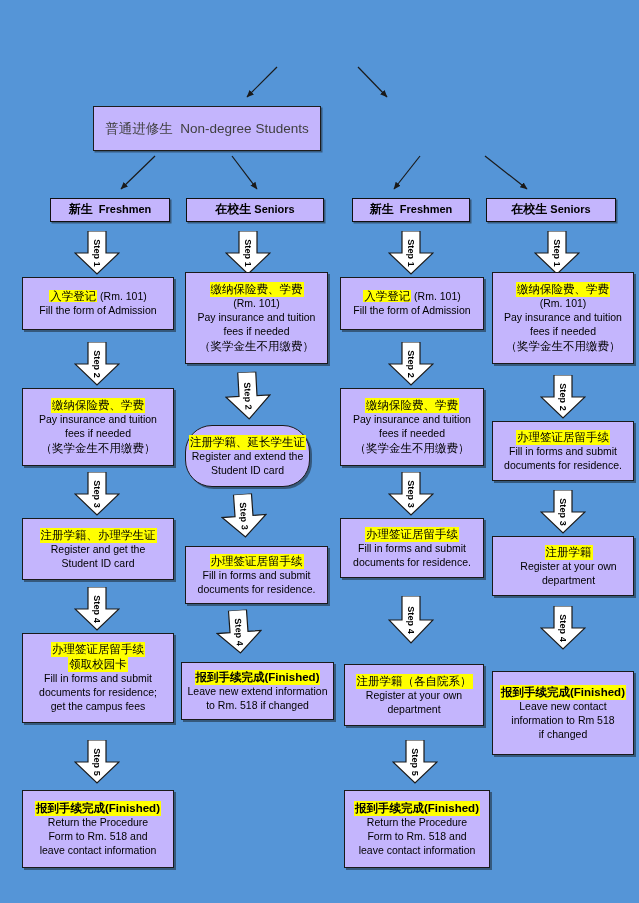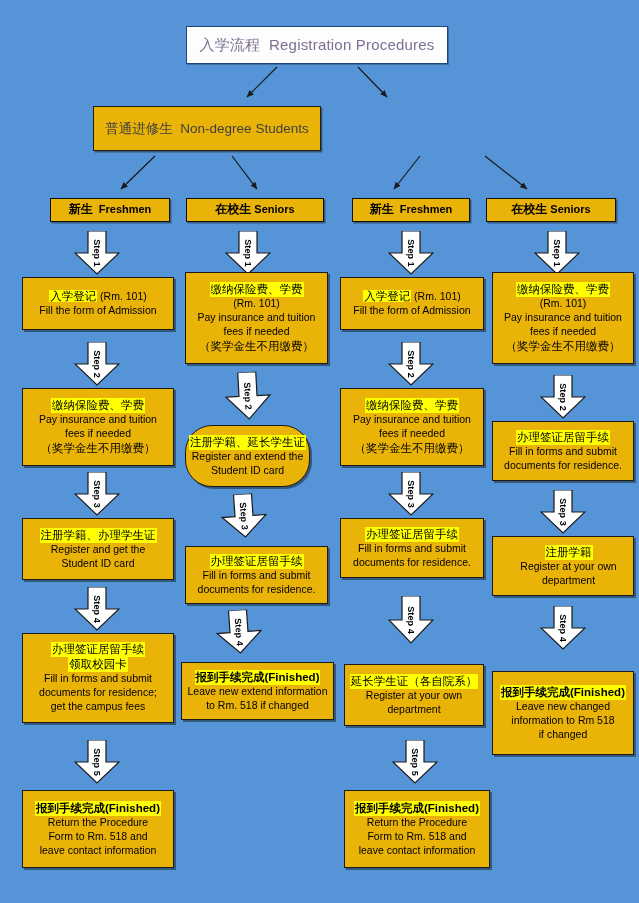--- a/index.html
+++ b/index.html
@@ -8,21 +8,21 @@
     background:#5595d7;
     font-family:"Liberation Sans","DejaVu Sans",sans-serif;
     overflow:hidden;
     position:relative;
   }
   #stage{position:absolute;left:0;top:0;width:639px;height:903px;}
 
   
   .box{
     position:absolute;
-    background:#eab308;
+    background:#c4b5fd;
     border:1.5px solid #1a1a1a;
     box-sizing:border-box;
     display:flex;
     flex-direction:column;
     align-items:center;
     justify-content:center;
     text-align:center;
     color:#000;
   }
   .box .ln{display:block;width:100%;line-height:1.32;}
@@ -77,25 +77,20 @@
   }
 
   
   .conn{position:absolute;}
 </style>
 </head>
 <body>
 
 <div id="stage">
 
-  <div class="box title-box" style="left:186px;top:26px;width:262px;height:38px;">
-    <span class="ln">
-      <span>入学流程</span>&nbsp;&nbsp;<span>Registration Procedures</span>
-    </span>
-  </div>
 
   <div class="box cat-box" style="left:93px;top:106px;width:228px;height:45px;">
     <span class="ln">
       <span>普通进修生</span>&nbsp;&nbsp;<span>Non-degree Students</span>
     </span>
   </div>
 
   <div class="box hdr-box" style="left:50px;top:198px;width:120px;height:24px;">
     <span class="ln">
       <span class="cn">新生</span>&nbsp;&nbsp;<span>Freshmen</span>
@@ -286,21 +281,21 @@
     <span class="ln">documents for residence.</span>
   </div>
 
   <div class="darrow" style="left:388px;top:596px;width:46px;height:48px;">
     <svg class="shape" viewBox="0 0 46 48" preserveAspectRatio="none">
       <path d="M14,0 L32,0 L32,24 L45,24 L23,47 L1,24 L14,24 Z" fill="#ffffff" stroke="#1a1a1a" stroke-width="1.2"></path>
     </svg>
     <span class="lbl">Step 4</span>
   </div>
   <div class="box step-box" style="left:344px;top:664px;width:140px;height:62px;">
-    <span class="ln cn hl" style="width:auto;">延长学生证（各自院系）</span>
+    <span class="ln cn hl" style="width:auto;">注册学籍（各自院系）</span>
     <span class="ln">Register at your own</span>
     <span class="ln">department</span>
   </div>
 
   <div class="darrow" style="left:392px;top:740px;width:46px;height:44px;">
     <svg class="shape" viewBox="0 0 46 44" preserveAspectRatio="none">
       <path d="M14,0 L32,0 L32,22 L45,22 L23,43 L1,22 L14,22 Z" fill="#ffffff" stroke="#1a1a1a" stroke-width="1.2"></path>
     </svg>
     <span class="lbl">Step 5</span>
   </div>
@@ -350,18 +345,18 @@
   </div>
 
   <div class="darrow" style="left:540px;top:606px;width:46px;height:44px;">
     <svg class="shape" viewBox="0 0 46 44" preserveAspectRatio="none">
       <path d="M14,0 L32,0 L32,22 L45,22 L23,43 L1,22 L14,22 Z" fill="#ffffff" stroke="#1a1a1a" stroke-width="1.2"></path>
     </svg>
     <span class="lbl">Step 4</span>
   </div>
   <div class="box step-box" style="left:492px;top:671px;width:142px;height:84px;">
     <span class="ln cn hl bold" style="width:auto;">报到手续完成(Finished)</span>
-    <span class="ln">Leave new changed</span>
+    <span class="ln">Leave new contact</span>
     <span class="ln">information to Rm 518</span>
     <span class="ln">if changed</span>
   </div>
 
 </div>
 
 </body></html>

